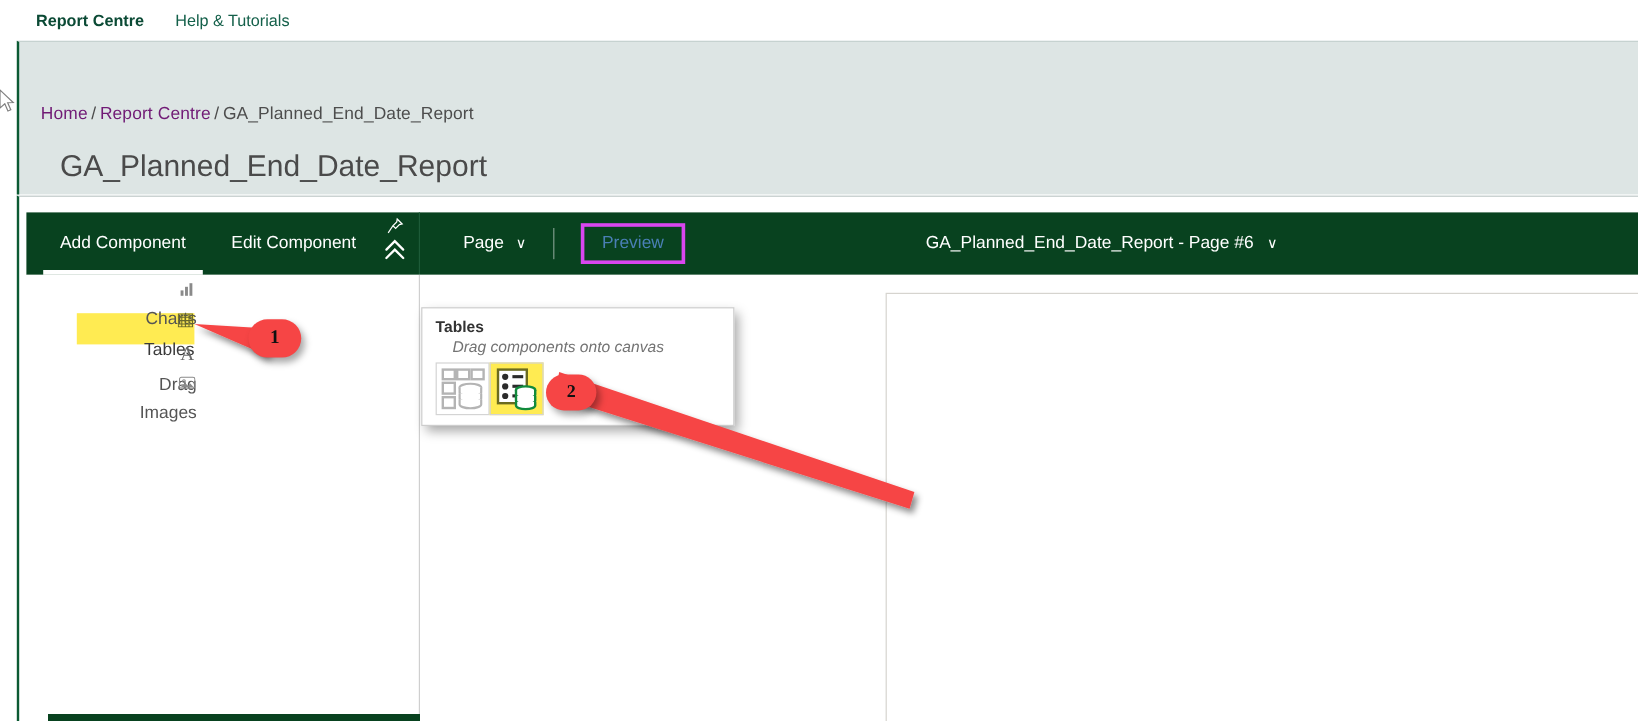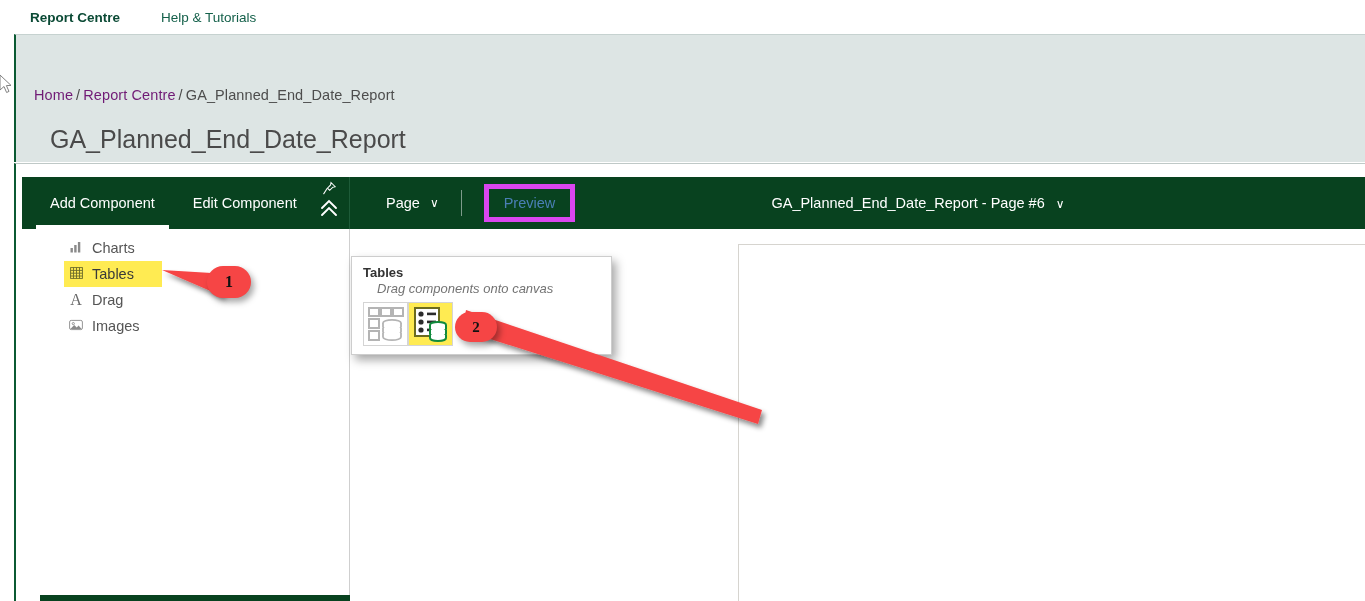--- a/index.html
+++ b/index.html
@@ -18,21 +18,21 @@
   .topnav {
     position: absolute; left: 0; top: 0; width: 1365px; height: 34px;
     background: #ffffff;
     display: flex; align-items: center;
   }
   .topnav-item {
     font-size: 13.5px; color: #0d4f3c; padding: 0 0 0 0; margin-right: 26px;
     white-space: nowrap; cursor: pointer;
   }
   .topnav-item.first { margin-left: 30px; font-weight: bold; color: #0b4a35; }
-  .topnav-item.second { font-weight: normal; color: #14604a; margin-left: 15px; }
+  .topnav-item.second { font-weight: normal; color: #14604a; }
 
   
   .headband {
     position: absolute; left: 14px; top: 34px; width: 1351px; height: 128px;
     background: #dde5e4;
     border-left: 2px solid #0b5a33;
     border-top: 1px solid #c6d2d0;
   }
   .breadcrumb {
     position: absolute; left: 18px; top: 52px;
@@ -91,42 +91,42 @@
 
   .tb-right {
     position: relative; flex: 1; height: 52px; display: flex; align-items: center;
   }
   .tb-page {
     color: #ffffff; font-size: 14.5px; margin-left: 36px; cursor: pointer;
     display: flex; align-items: center; gap: 3px; white-space: nowrap;
   }
   .tb-divider { width: 1px; height: 26px; background: #7e9b8b; margin-left: 22px; }
   .tb-preview {
-    margin-left: 22px; border: 5px solid #d946ef; color: #4a7fb5;
+    margin-left: 22px; border: 3px solid #d946ef; color: #4a7fb5;
     font-size: 14.5px; padding: 6px 15px; cursor: pointer; background: transparent;
     white-space: nowrap;
   }
   .tb-reportname {
     position: absolute; left: 0; right: 0; top: 0; height: 52px;
     display: flex; align-items: center; justify-content: center;
     color: #ffffff; font-size: 14.5px; pointer-events: none;
     padding-left: 120px;
   }
   .tb-reportname span.txt { pointer-events: auto; cursor: pointer; white-space: nowrap; }
   .caret { display: inline-block; font-size: 12px; margin-left: 7px; }
 
   
   .sidepanel {
     position: absolute; left: 22px; top: 229px; width: 328px; height: 372px;
     background: #ffffff; border-right: 1px solid #cfcfcf;
   }
   .side-item {
-    display: flex; align-items: center; gap: 8px;
+    display: flex; align-items: flex-end; gap: 8px;
     height: 26px; margin-left: 42px; font-size: 14.5px; color: #555555;
-    cursor: pointer; width: 100px; padding-left: 4px;
+    cursor: pointer; width: 100px; padding-left: 4px; flex-direction: column;
   }
   .side-item.first { margin-top: 6px; }
   .side-item.sel { background: #ffeb52; color: #3a3a3a; width: 98px; }
   .side-ico { width: 16px; display: inline-block; text-align: center; color: #7a7a7a; font-size: 13px; }
   .side-item.sel .side-ico { color: #6a6a2a; }
   .sidefoot {
     position: absolute; left: 18px; bottom: 0; width: 310px; height: 6px;
     background: #08421f;
   }
 

